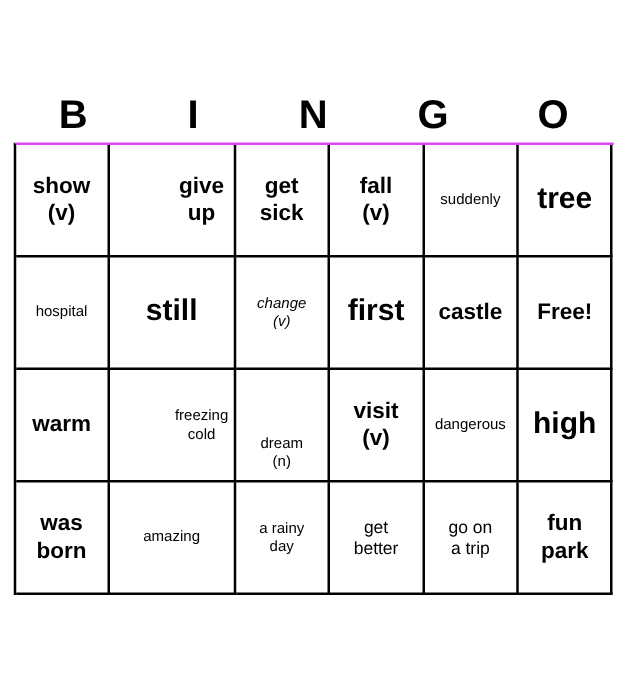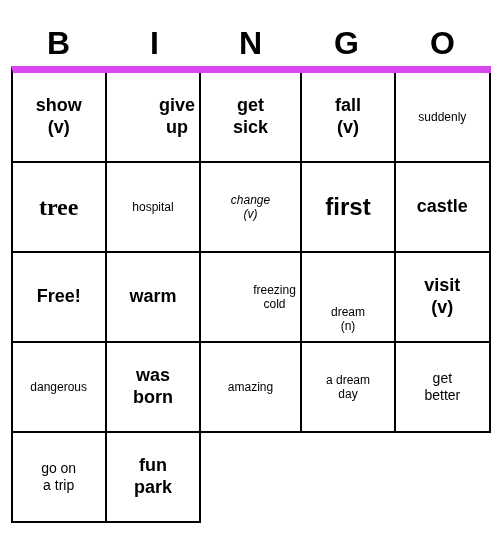--- a/index.html
+++ b/index.html
@@ -33,23 +33,23 @@
     .header-cell {
       flex: 1;
       text-align: center;
       font-size: 32px;
       font-weight: bold;
       padding: 4px 0;
     }
 
     .bingo-grid {
       display: grid;
-      grid-template-columns: repeat(5, 1fr);
+      grid-template-columns: repeat(6, 1fr);
       border-left: 2px solid #000;
-      border-top: 7px solid #d946ef;
+      border-top: 2px solid #d946ef;
       width: 100%;
     }
 
     .cell {
       border-right: 2px solid #000;
       border-bottom: 2px solid #000;
       min-height: 90px;
       display: flex;
       align-items: center;
       justify-content: center;
@@ -101,24 +101,27 @@
 sick</span>
       </div>
       <div class="cell">
         <span class="cell-text-medium" style="white-space: pre-line;">fall
 (v)</span>
       </div>
       <div class="cell">
         <span class="cell-text-small" style="white-space: pre-line;">suddenly</span>
       </div>
       <div class="cell">
-        <span class="cell-text-large" style="white-space: pre-line; font-family: Liberation Serif, serif;">tree</span>
+        <span class="cell-text-large" style="white-space: pre-line;">tree</span>
       </div>
       <div class="cell">
         <span class="cell-text-small" style="white-space: pre-line;">hospital</span>
+      </div>
+      <div class="cell">
+        <span class="cell-text-large" style="white-space: pre-line;">still</span>
       </div>
       <div class="cell">
         <span class="cell-text-small" style="white-space: pre-line; font-style: italic;">change
 (v)</span>
       </div>
       <div class="cell">
         <span class="cell-text-large" style="white-space: pre-line;">first</span>
       </div>
       <div class="cell">
         <span class="cell-text-medium" style="white-space: pre-line;">castle</span>
@@ -138,28 +141,31 @@
 (n)</span>
       </div>
       <div class="cell">
         <span class="cell-text-medium" style="white-space: pre-line;">visit
 (v)</span>
       </div>
       <div class="cell">
         <span class="cell-text-small" style="white-space: pre-line;">dangerous</span>
       </div>
       <div class="cell">
+        <span class="cell-text-large" style="white-space: pre-line;">high</span>
+      </div>
+      <div class="cell">
         <span class="cell-text-medium" style="white-space: pre-line;">was
 born</span>
       </div>
       <div class="cell">
         <span class="cell-text-small" style="white-space: pre-line;">amazing</span>
       </div>
       <div class="cell">
-        <span class="cell-text-small" style="white-space: pre-line;">a dream
+        <span class="cell-text-small" style="white-space: pre-line;">a rainy
 day</span>
       </div>
       <div class="cell">
         <span class="cell-text-normal" style="white-space: pre-line;">get
 better</span>
       </div>
       <div class="cell">
         <span class="cell-text-normal" style="white-space: pre-line;">go on
 a trip</span>
       </div>

